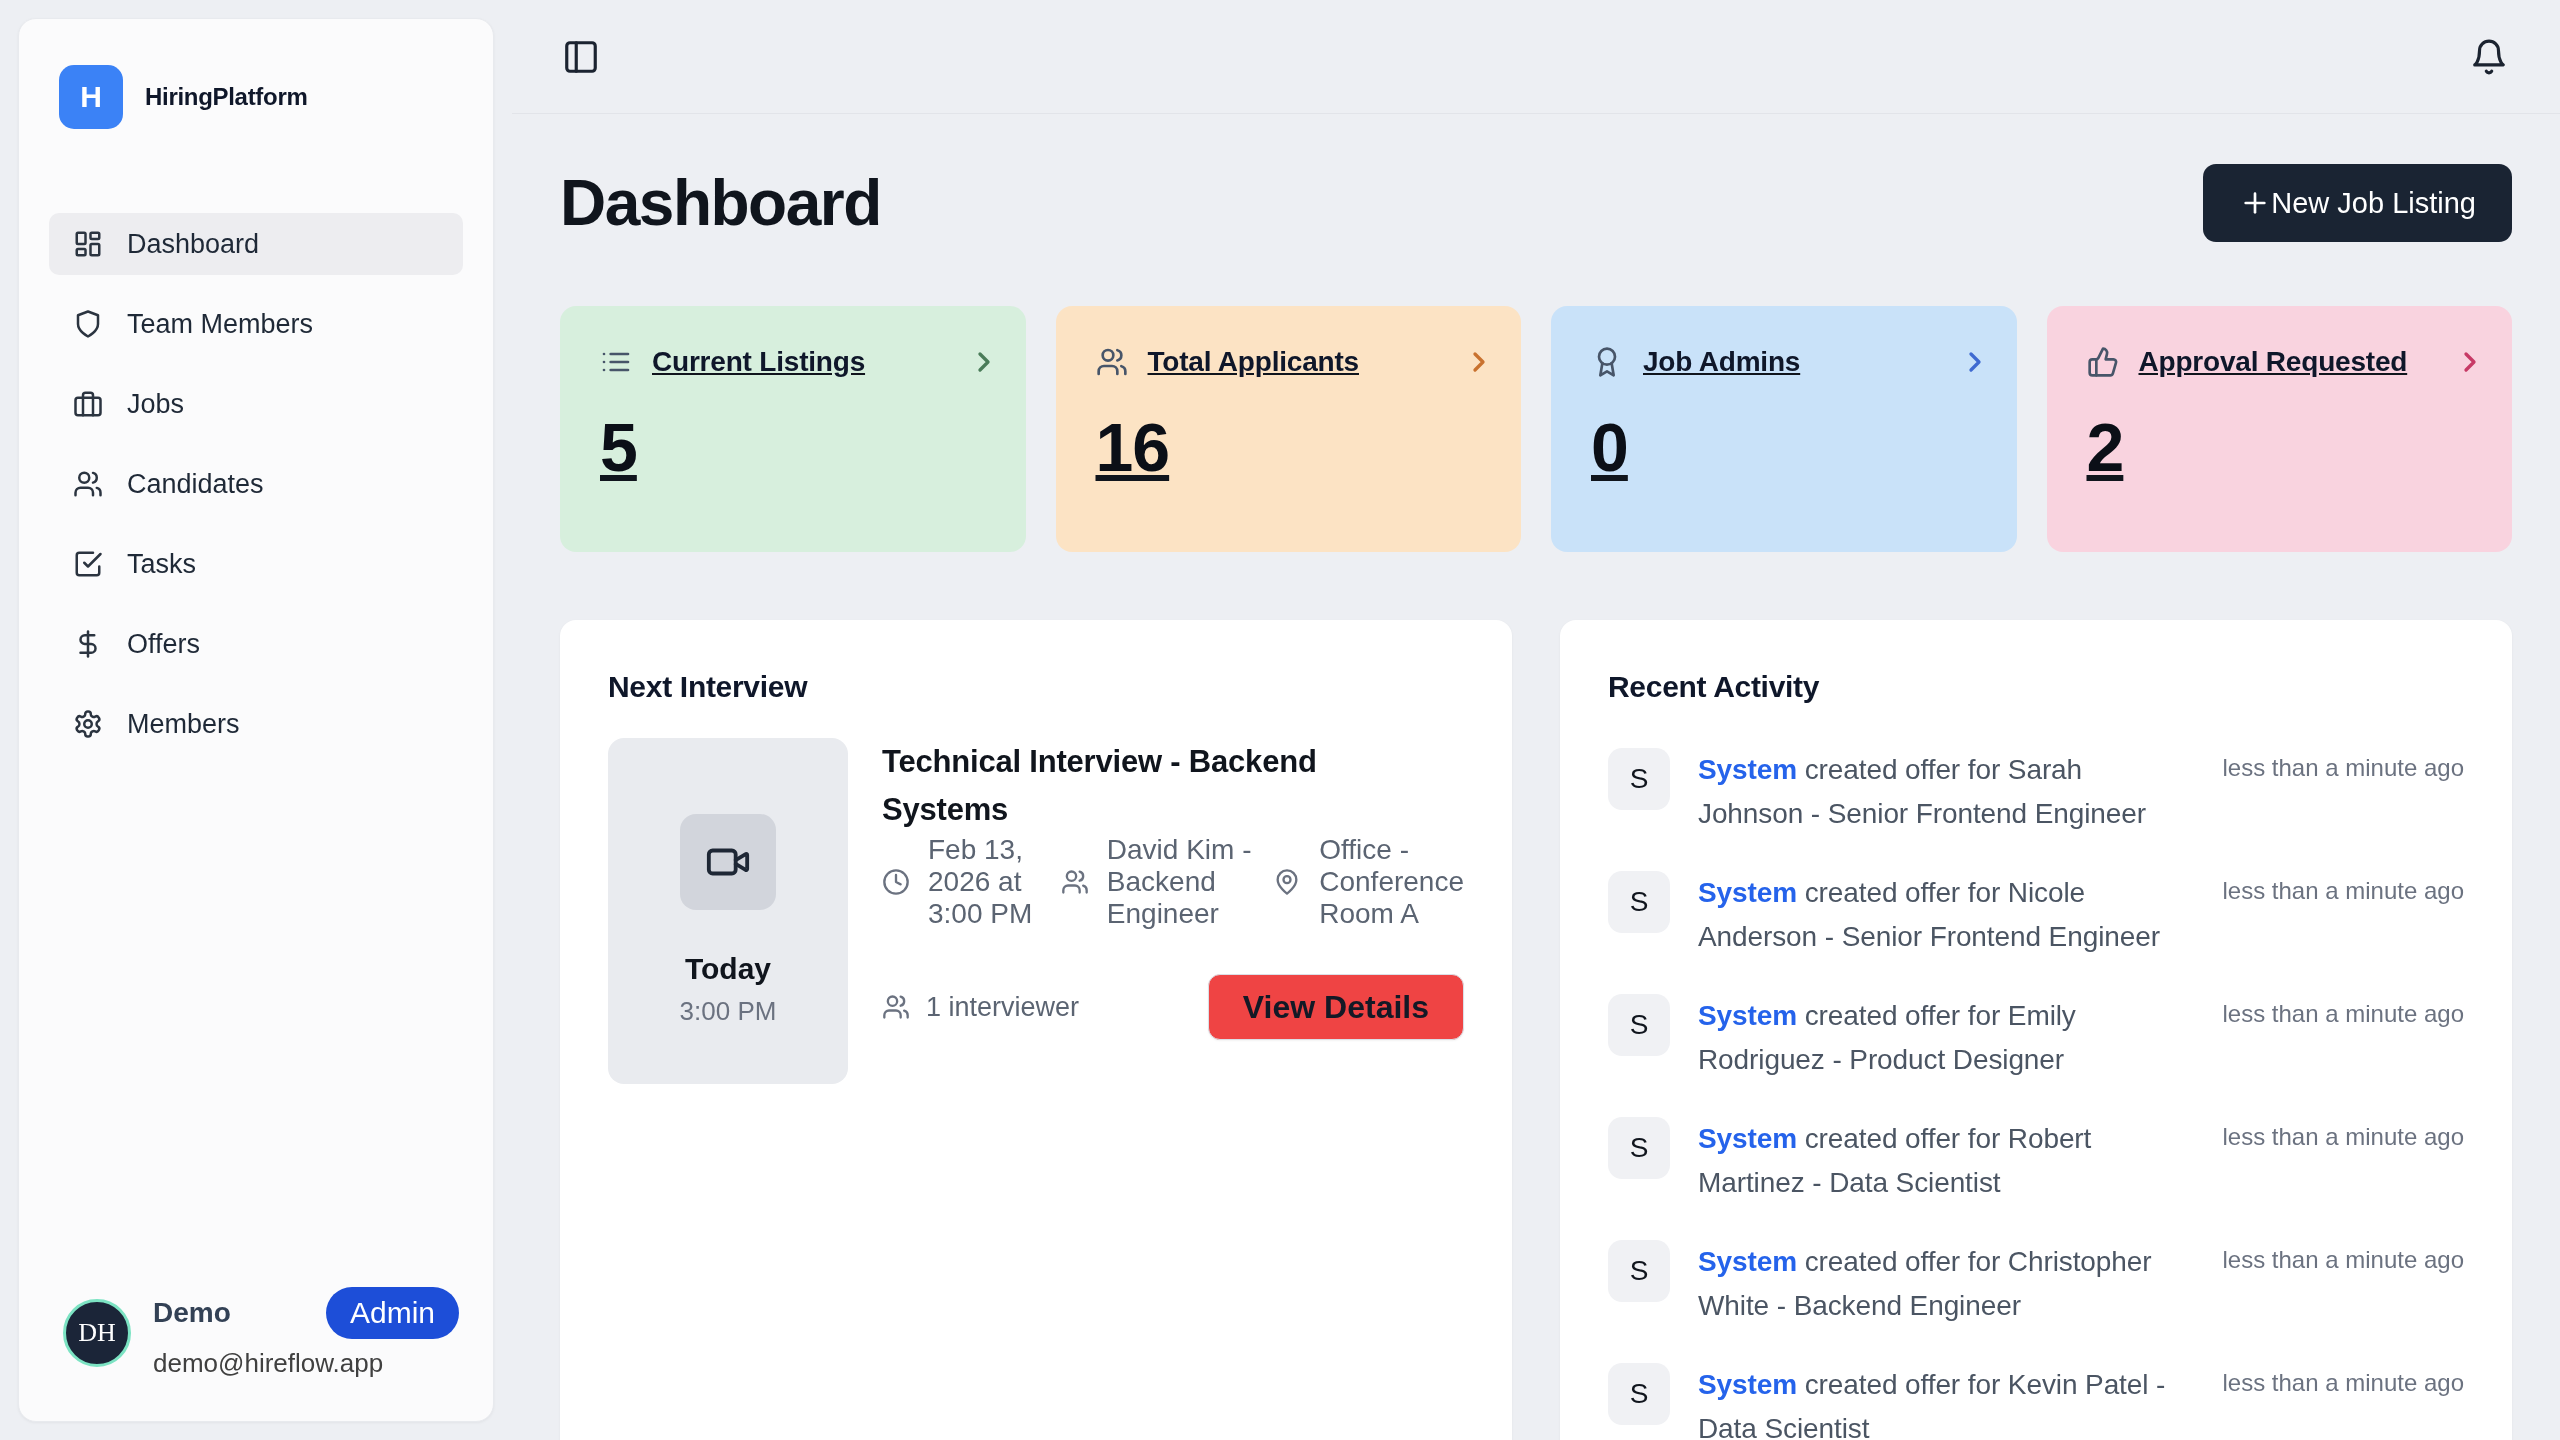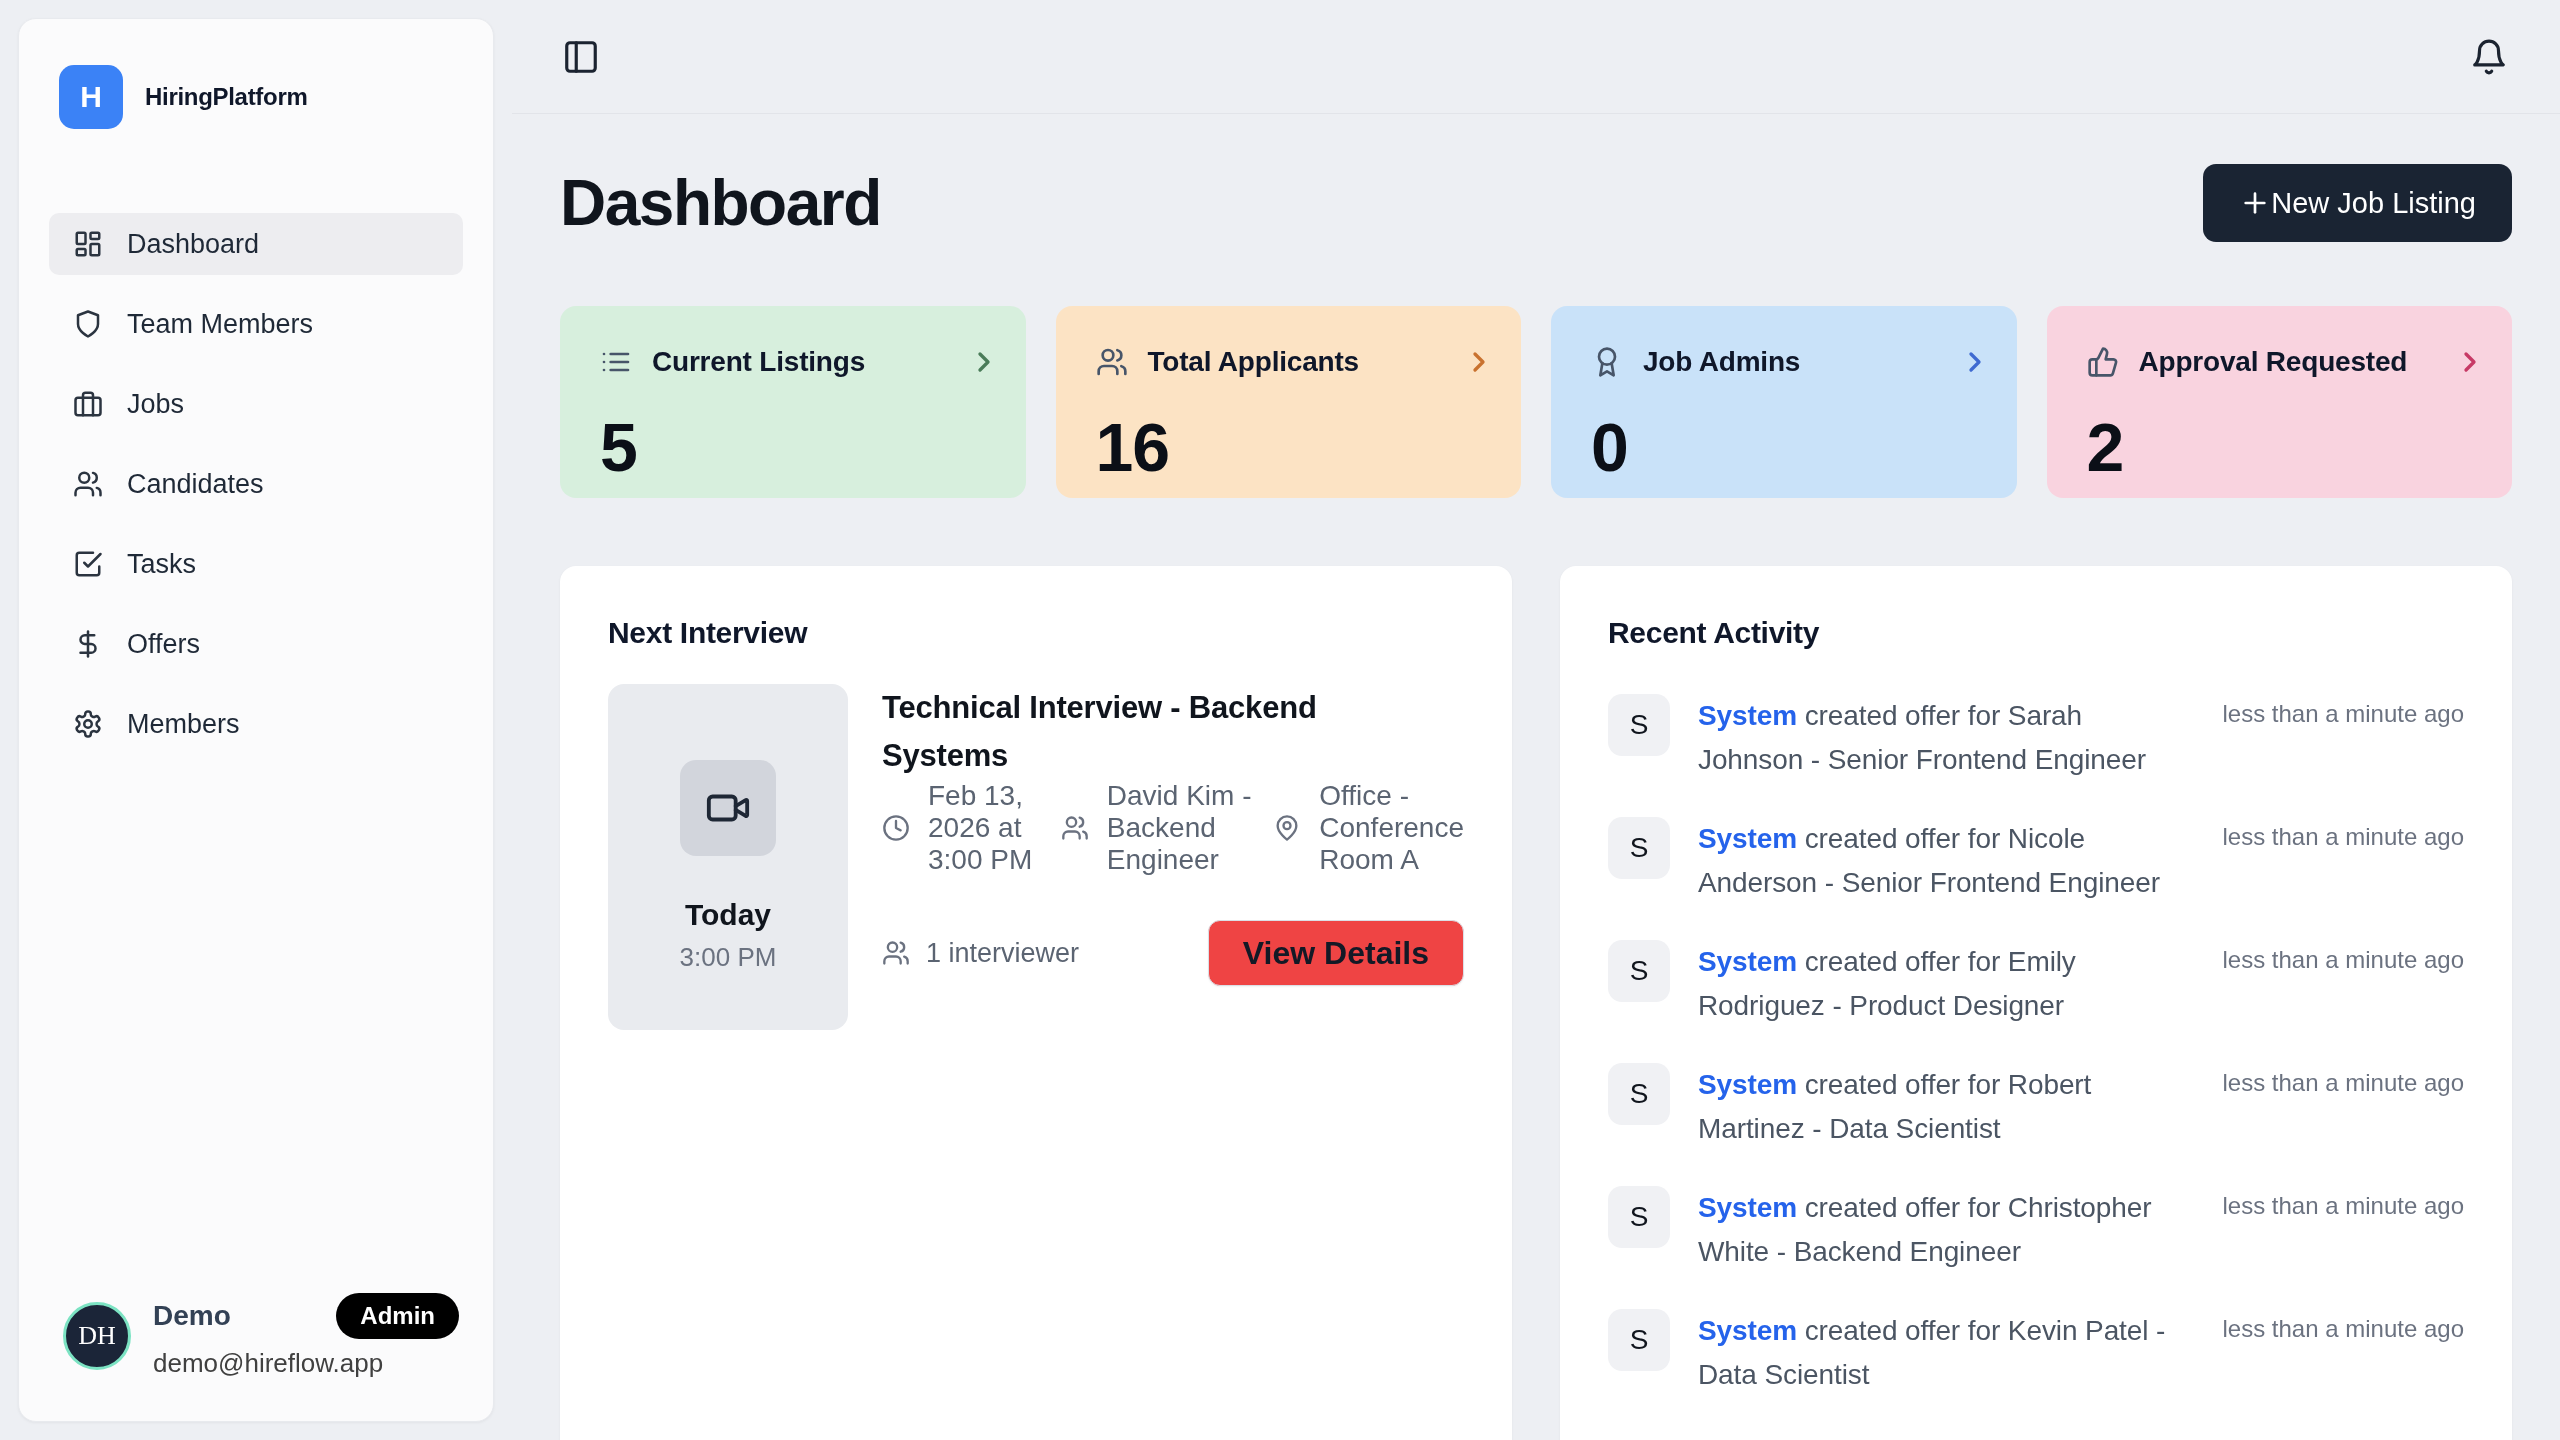--- a/index.html
+++ b/index.html
@@ -36,21 +36,21 @@
   .side-user { display:flex; align-items:center; gap:22px; padding:10px 4px 14px 14px; }
   .avatar {
     width:68px; height:68px; border-radius:50%; background:#1b2538;
     border:3px solid #7ce3c3; color:#fff; font-size:26px;
     display:flex; align-items:center; justify-content:center; flex:none;font-family:Liberation Serif, serif;
   }
   .user-info { flex:1; min-width:0; }
   .user-top { display:flex; align-items:center; }
   .user-name { font-size:28px; font-weight:700; color:#334155; }
   .role-badge {
-    margin-left:auto; background:#000000; color:#fff; font-size:24px; font-weight:700;
+    margin-left:auto; background:#1d4ed8; color:#fff; font-size:30px; font-weight:400;
     padding:9px 24px; border-radius:999px;
   }
   .user-email { margin-top:9px; font-size:26px; color:#404040; }
 
   
   .main { position:absolute; left:512px; top:0; width:2048px; height:1440px; }
   .topbar {
     height:114px; border-bottom:1px solid #e2e4e9;
     display:flex; align-items:center; justify-content:space-between; padding:0 52px 0 50px;
   }
@@ -61,21 +61,21 @@
   h1.page-title { font-size:64px; font-weight:700; letter-spacing:-1.5px; color:#10151d; }
   .primary-btn {
     display:flex; align-items:center; background:#1a2433; color:#fff;
     height:78px; padding:0 36px; border-radius:13px; font-size:29px; cursor:pointer;
     border:none;
   }
   .primary-btn .icon { width:32px; height:32px; }
 
   
   .stats { margin-top:64px; display:grid; grid-template-columns:repeat(4,1fr); gap:30px; }
-  .stat-card { border-radius:16px; padding:40px 26px 38px 40px; height:192px; cursor:pointer; }
+  .stat-card { border-radius:16px; padding:40px 26px 38px 40px; height:246px; cursor:pointer;text-decoration:underline; }
   .stat-head { display:flex; align-items:center; gap:20px; }
   .stat-head .icon { width:32px; height:32px; color:#475569; }
   .stat-label { font-size:28px; font-weight:700; color:#0f172a; letter-spacing:-.2px; }
   .chev { margin-left:auto; width:28px; height:28px; }
   .stat-value { margin-top:30px; font-size:68px; font-weight:700; color:#0b0f17; letter-spacing:-1px; }
 
   
   .panels { margin-top:68px; display:grid; grid-template-columns:1fr 1fr; gap:48px; }
   .panel {
     background:#fff; border-radius:16px; height:900px; overflow:hidden;

